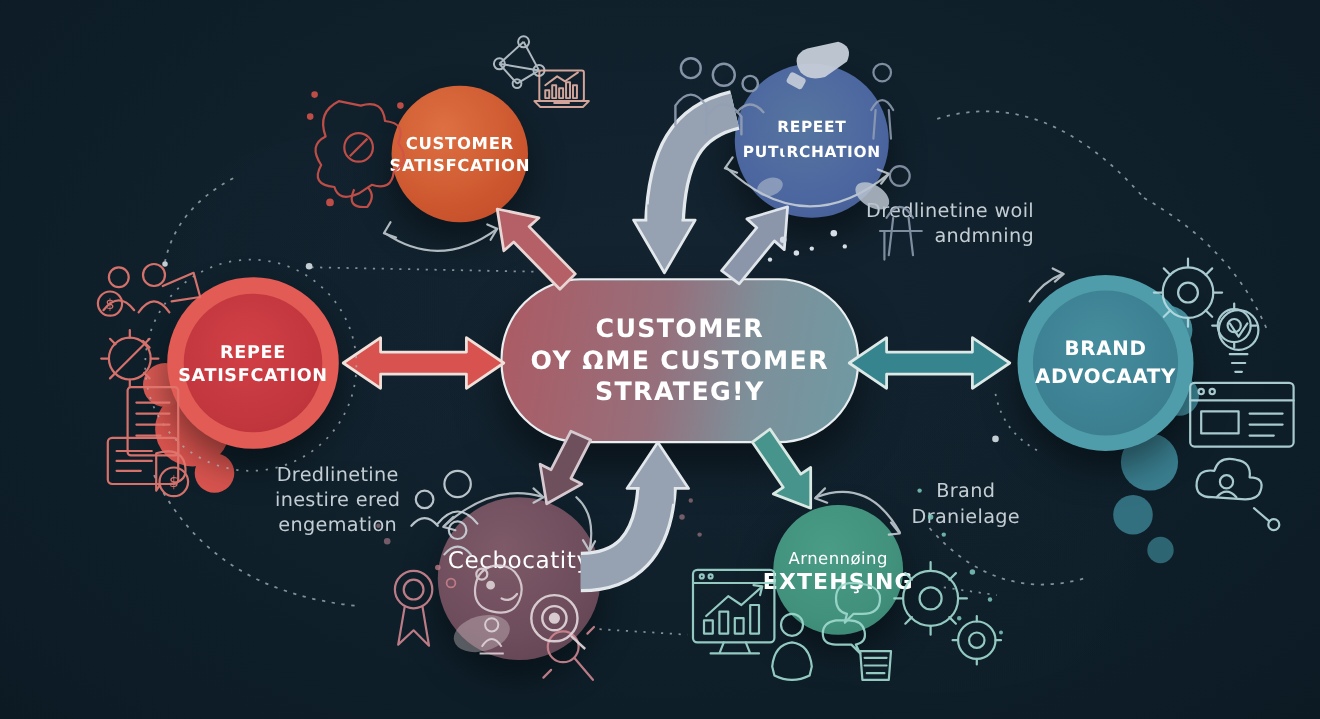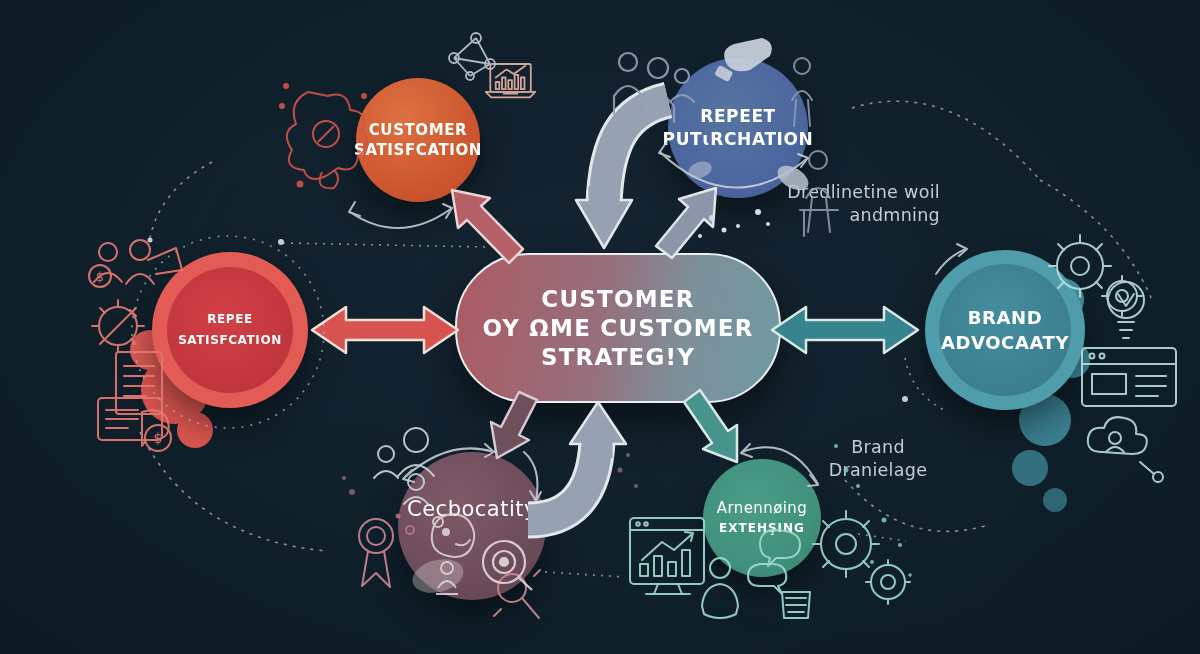--- a/index.html
+++ b/index.html
@@ -17,38 +17,38 @@
   .node{position:absolute;border-radius:50%;display:flex;flex-direction:column;
         align-items:center;justify-content:center;text-align:center;color:#fff;
         z-index:2;box-shadow:0 16px 34px rgba(0,0,0,.45);}
   .node .l1,.node .l2{letter-spacing:.6px;}
   .blob{position:absolute;border-radius:50%;z-index:2;}
   #node-customer-satisfaction{left:356px;top:78px;width:124px;height:124px;
     background:radial-gradient(circle at 38% 32%, #dd7042 0%, #cf5a31 55%, #bc4724 100%);}
   #node-customer-satisfaction .l1,#node-customer-satisfaction .l2{font-weight:700;font-size:15px;line-height:20px;}
   #node-repeat-purchase{left:668px;top:58px;width:140px;height:140px;
     background:radial-gradient(circle at 45% 40%, #56759f 0%, #4c66a0 60%, #42598e 100%);}
-  #node-repeat-purchase .l1,#node-repeat-purchase .l2{font-weight:700;font-size:17px;line-height:23px;}
+  #node-repeat-purchase .l1,#node-repeat-purchase .l2{font-weight:700;font-size:14px;line-height:23px;}
   #node-repee-outer{left:152px;top:252px;width:156px;height:156px;background:#e25b55;z-index:2;}
   #node-repee-inner{left:167px;top:267px;width:126px;height:126px;
     background:radial-gradient(circle at 45% 40%, #d14046 0%, #c1353d 70%, #b52f38 100%);
     box-shadow:none;}
-  #node-repee-inner .l1,#node-repee-inner .l2{font-weight:700;font-size:12px;line-height:21px;}
+  #node-repee-inner .l1,#node-repee-inner .l2{font-weight:700;font-size:16px;line-height:21px;}
   #node-brand-outer{left:925px;top:250px;width:160px;height:160px;background:#4f9dab;z-index:2;}
   #node-brand-inner{left:939px;top:264px;width:132px;height:132px;
     background:radial-gradient(circle at 45% 40%, #458d9e 0%, #3b7f91 70%, #347689 100%);
     box-shadow:none;}
   #node-brand-inner .l1,#node-brand-inner .l2{font-weight:700;font-size:18px;line-height:25px;}
   #node-cecbocatity{left:398px;top:452px;width:148px;height:148px;
     background:radial-gradient(circle at 40% 32%, #7e5a68 0%, #6d4c5b 60%, #5d4150 100%);}
   #node-cecbocatity .l1{font-weight:500;font-size:21px;letter-spacing:.5px;margin-top:-34px;}
   #node-arnennoing{left:703px;top:459px;width:118px;height:118px;
     background:radial-gradient(circle at 42% 35%, #4a9c86 0%, #41917c 60%, #388270 100%);}
   #node-arnennoing .l1{font-weight:500;font-size:15px;line-height:20px;letter-spacing:.4px;}
-  #node-arnennoing .l2{font-weight:700;font-size:12px;line-height:21px;letter-spacing:1px;}
+  #node-arnennoing .l2{font-weight:700;font-size:20px;line-height:21px;letter-spacing:1px;}
   
   #center-pill{position:absolute;left:455px;top:253px;width:322px;height:146px;
     border-radius:73px;z-index:2;
     background:linear-gradient(100deg,#ad5a63 0%, #95707c 45%, #7d909a 70%, #6f9aa3 100%);
     border:2.5px solid #e9eef1;display:flex;flex-direction:column;align-items:center;
     justify-content:center;text-align:center;color:#fff;
     box-shadow:0 18px 40px rgba(0,0,0,.5);}
   #center-pill div{font-weight:700;font-size:23px;line-height:29px;letter-spacing:1.2px;}
   
   .ann{position:absolute;z-index:2;color:#c3cdd3;font-size:17.5px;line-height:23px;
@@ -113,20 +113,25 @@
     <div>OY ΩME CUSTOMER</div>
     <div>STRATEG!Y</div>
   </div>
 
   <div class="ann" id="ann-top-left">
   </div>
   <div class="ann" id="ann-top-right">
     <div>Dredlinetine woil</div>
     <div>andmning</div>
   </div>
+  <div class="ann" id="ann-bottom-left">
+    <div>Dredlinetine</div>
+    <div>inestire ered</div>
+    <div>engemation</div>
+  </div>
   <div class="ann" id="ann-bottom-right">
     <div>Brand</div>
     <div>Dranielage</div>
   </div>
 
   <svg width="1200" height="654" viewBox="0 0 1200 654">
 
     <g>
       <path d="M312,330 L346,307 L346,320 L424,320 L424,307 L458,330 L424,353 L424,340 L346,340 L346,353 Z" fill="#d85350" stroke="#efe0da" stroke-width="2.5" stroke-linejoin="round"></path>
     </g>

